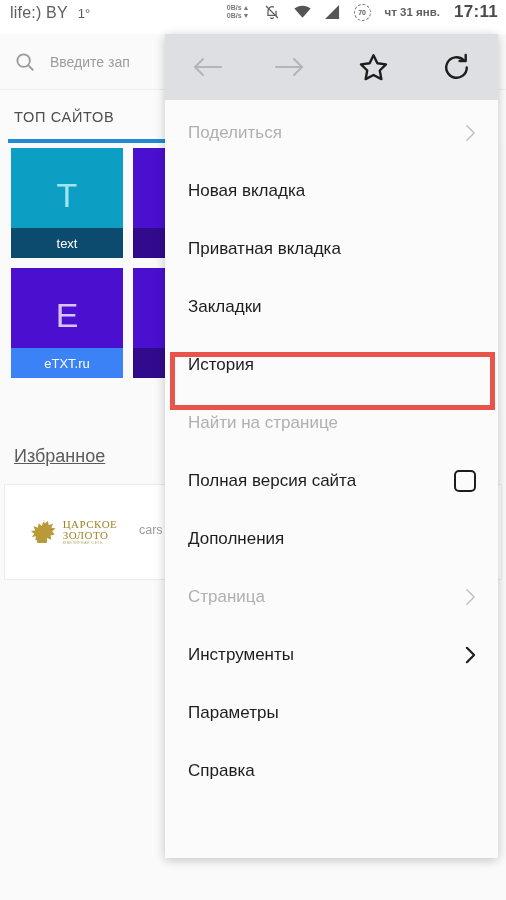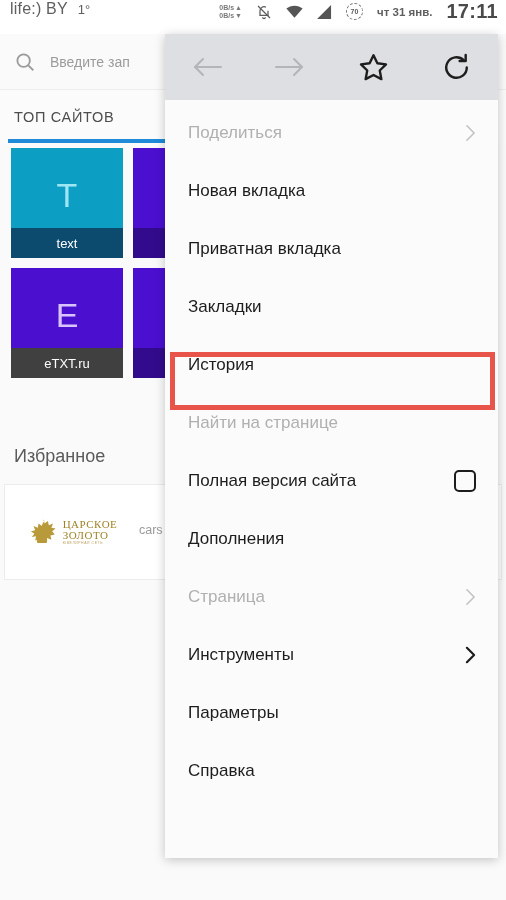--- a/index.html
+++ b/index.html
@@ -7,33 +7,33 @@
     width: 506px; height: 900px;
     background: #ffffff;
     font-family: "Liberation Sans", "DejaVu Sans", sans-serif;
     overflow: hidden;
   }
   #screen { position: relative; width: 506px; height: 900px; background: #ffffff; }
 
   
   .statusbar {
     position: absolute; left: 0; top: 0; width: 506px; height: 34px;
-    background: #ffffff; display: flex; align-items: flex-start;
-    padding: 0 8px 0 10px; color: #5a5a5a;
+    background: #ffffff; display: flex; align-items: flex-end;
+    padding: 0 8px 12px 10px; color: #5a5a5a;
   }
   .sb-left { display: flex; align-items: baseline; gap: 10px; }
   .sb-carrier { font-size: 16px; color: #5f5f5f; letter-spacing: .2px; }
   .sb-temp { font-size: 13px; color: #5f5f5f; }
   .sb-right { margin-left: auto; display: flex; align-items: center; gap: 14px; font-weight: bold; }
   .sb-net { display: flex; flex-direction: column; justify-content: center;
             line-height: 8px; font-size: 7px; color: #7a7a7a; }
   .sb-net .row { display: flex; align-items: center; gap: 1px; }
   .sb-net .arr { font-size: 7px; }
   .sb-icon { display: inline-flex; align-items: center; justify-content: center; }
-  .sb-time { font-size: 20px; color: #4a4a4a; letter-spacing: .3px; }
+  .sb-time { font-size: 17px; color: #4a4a4a; letter-spacing: .3px; }
   .sb-date { font-size: 11.5px; color: #5f5f5f; }
   .sb-batt { position: relative; width: 17px; height: 17px; }
   .sb-batt .ring { position:absolute; inset:0; border:1.6px dashed #6f6f6f; border-radius:50%; }
   .sb-batt .pct { position:absolute; inset:0; display:flex; align-items:center;
                   justify-content:center; font-size:7px; color:#5c5c5c; }
 
   
   .page { position: absolute; left: 0; top: 34px; width: 506px; height: 866px; background: #fafafa; }
 
   .urlbar {
@@ -66,21 +66,21 @@
     font-size: 34px; font-weight: 300;
   }
   .tile .cap {
     position: absolute; left: 0; right: 0; bottom: 0; height: 30px;
     display: flex; align-items: center; justify-content: center;
     font-size: 13px; color: #ffffff;
   }
 
   .fav-head {
     position: absolute; left: 14px; top: 412px;
-    font-size: 18px; color: #5b5b5b;
+    font-size: 18px; color: #5b5b5b; text-decoration: underline;
   }
   .fav-card {
     position: absolute; left: 4px; top: 450px; width: 498px; height: 96px;
     background: #ffffff; border: 1px solid #ececec; display: flex; align-items: center;
     padding: 0 10px;
   }
   .fav-thumb {
     width: 112px; height: 72px; background: #ffffff; flex: 0 0 auto;
     display: flex; align-items: center; justify-content: center; overflow: hidden;
   }
@@ -197,21 +197,21 @@
           <span class="cap" style="background:#0c4a6e">text</span>
         </div>
         <div class="tile" style="background:#4b0fd0">
           <span class="letter" style="color:#d8c3ff">А</span>
           <span class="cap" style="background:#320b8c">Авт</span>
         </div>
       </div>
       <div class="tilerow">
         <div class="tile" style="background:#4b0fd0">
           <span class="letter" style="color:#d8c3ff">E</span>
-          <span class="cap" style="background:#404040">eTXT.ru</span>
+          <span class="cap" style="background:#3b82f6">eTXT.ru</span>
         </div>
         <div class="tile" style="background:#4b0fd0">
           <span class="letter" style="color:#d8c3ff">В</span>
           <span class="cap" style="background:#320b8c"></span>
         </div>
       </div>
     </div>
 
     <div class="fav-head">Избранное</div>
 

